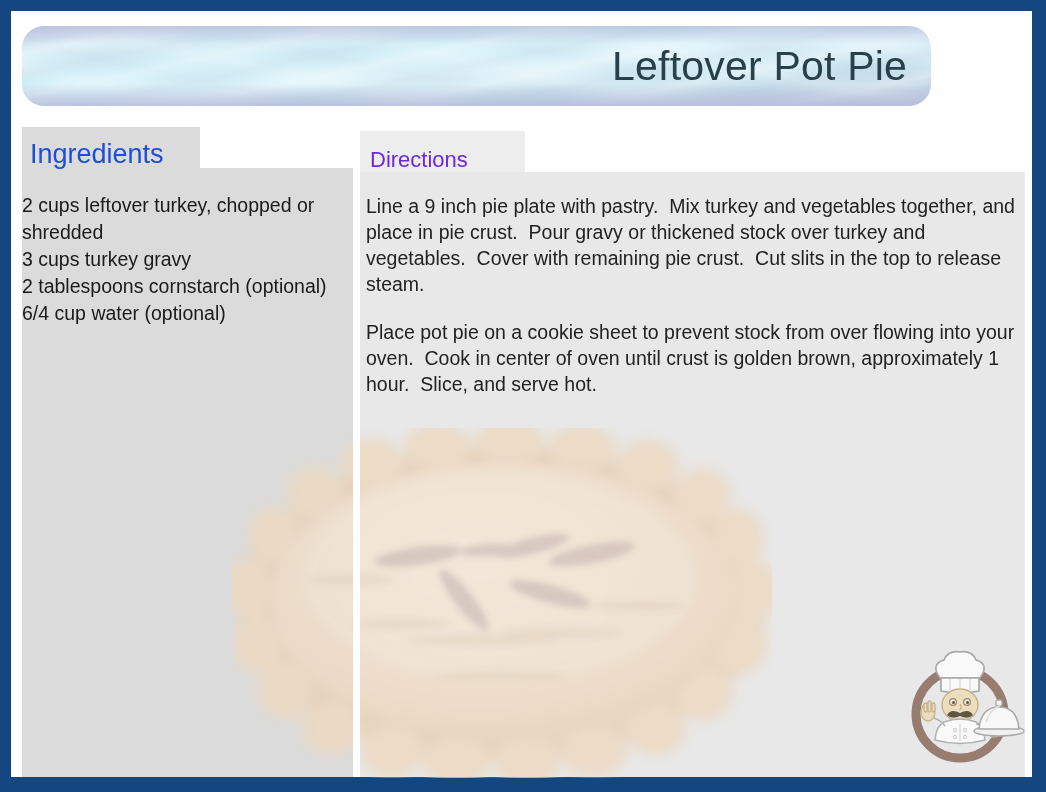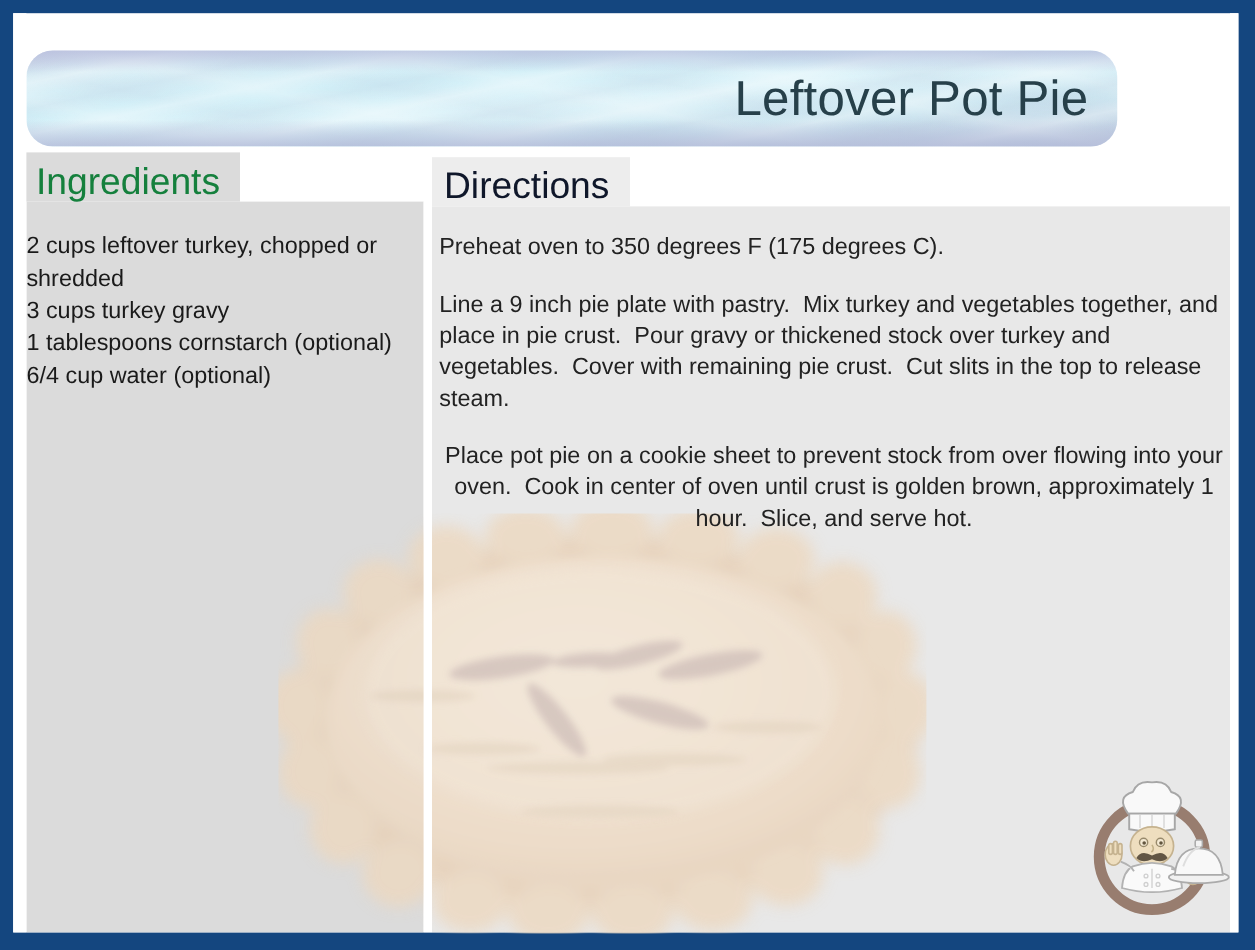--- a/index.html
+++ b/index.html
@@ -32,21 +32,21 @@
     top: 11px;
     width: 1021px;
     height: 766px;
     background: #ffffff;
   }
 
   
   .title-banner {
     position: absolute;
     left: 22px;
-    top: 42px;
+    top: 26px;
     width: 909px;
     height: 80px;
     overflow: hidden;
     background:
       linear-gradient(175deg,
         #cfd4e8 0%,
         #d9eef6 14%,
         #d3f0f8 34%,
         #dff4fa 52%,
         #cfe8f2 72%,
@@ -162,39 +162,39 @@
     left: 22px;
     top: 127px;
     width: 178px;
     height: 41px;
     background: #dbdbdb;
   }
   .heading-ingredients .h-label {
     position: absolute;
     left: 8px;
     bottom: -2px;
-    font-size: 31px;
-    color: #15803d;
+    font-size: 27px;
+    color: #1d4ed8;
     white-space: nowrap;
   }
 
   .heading-directions {
     position: absolute;
     left: 360px;
     top: 131px;
     width: 165px;
     height: 41px;
     background: #ededed;
   }
   .heading-directions .h-label {
     position: absolute;
     left: 10px;
     bottom: -1px;
-    font-size: 31px;
-    color: #0f172a;
+    font-size: 22px;
+    color: #6d28d9;
     white-space: nowrap;
   }
 
   
   .ingredients-list {
     position: absolute;
     left: 22px;
     top: 192px;
     width: 336px;
     font-size: 19.5px;
@@ -212,21 +212,21 @@
     top: 193px;
     width: 658px;
     font-size: 19.5px;
     line-height: 26px;
     color: #222222;
   }
   .directions-body p {
     margin: 0 0 22px 0;
     white-space: pre-wrap;
   }
-  .directions-body p:last-child { margin-bottom: 0; text-align: center; }
+  .directions-body p:last-child { margin-bottom: 0; }
 
   
   .chef-logo {
     position: absolute;
     left: 900px;
     top: 648px;
     width: 128px;
     height: 128px;
   }
   .chef-logo svg { display: block; width: 100%; height: 100%; }
@@ -334,26 +334,25 @@
     <span class="h-label">Ingredients</span>
   </div>
 
   <div class="heading-directions">
     <span class="h-label">Directions</span>
   </div>
 
   <div class="ingredients-list">
     <span class="ing-line">2 cups leftover turkey, chopped or shredded</span>
     <span class="ing-line">3 cups turkey gravy</span>
-    <span class="ing-line">1 tablespoons cornstarch (optional)</span>
+    <span class="ing-line">2 tablespoons cornstarch (optional)</span>
     <span class="ing-line">6/4 cup water (optional)</span>
   </div>
 
   <div class="directions-body">
-    <p>Preheat oven to 350 degrees F (175 degrees C).</p>
     <p>Line a 9 inch pie plate with pastry.  Mix turkey and vegetables together, and place in pie crust.  Pour gravy or thickened stock over turkey and vegetables.  Cover with remaining pie crust.  Cut slits in the top to release steam.</p>
     <p>Place pot pie on a cookie sheet to prevent stock from over flowing into your oven.  Cook in center of oven until crust is golden brown, approximately 1 hour.  Slice, and serve hot.</p>
   </div>
 
   <div class="chef-logo">
     <svg viewBox="0 0 128 128" xmlns="http://www.w3.org/2000/svg">
       <g opacity="0.85">
 
         <circle cx="60" cy="66" r="44" fill="none" stroke="#8a6a5a" stroke-width="9"></circle>
 

